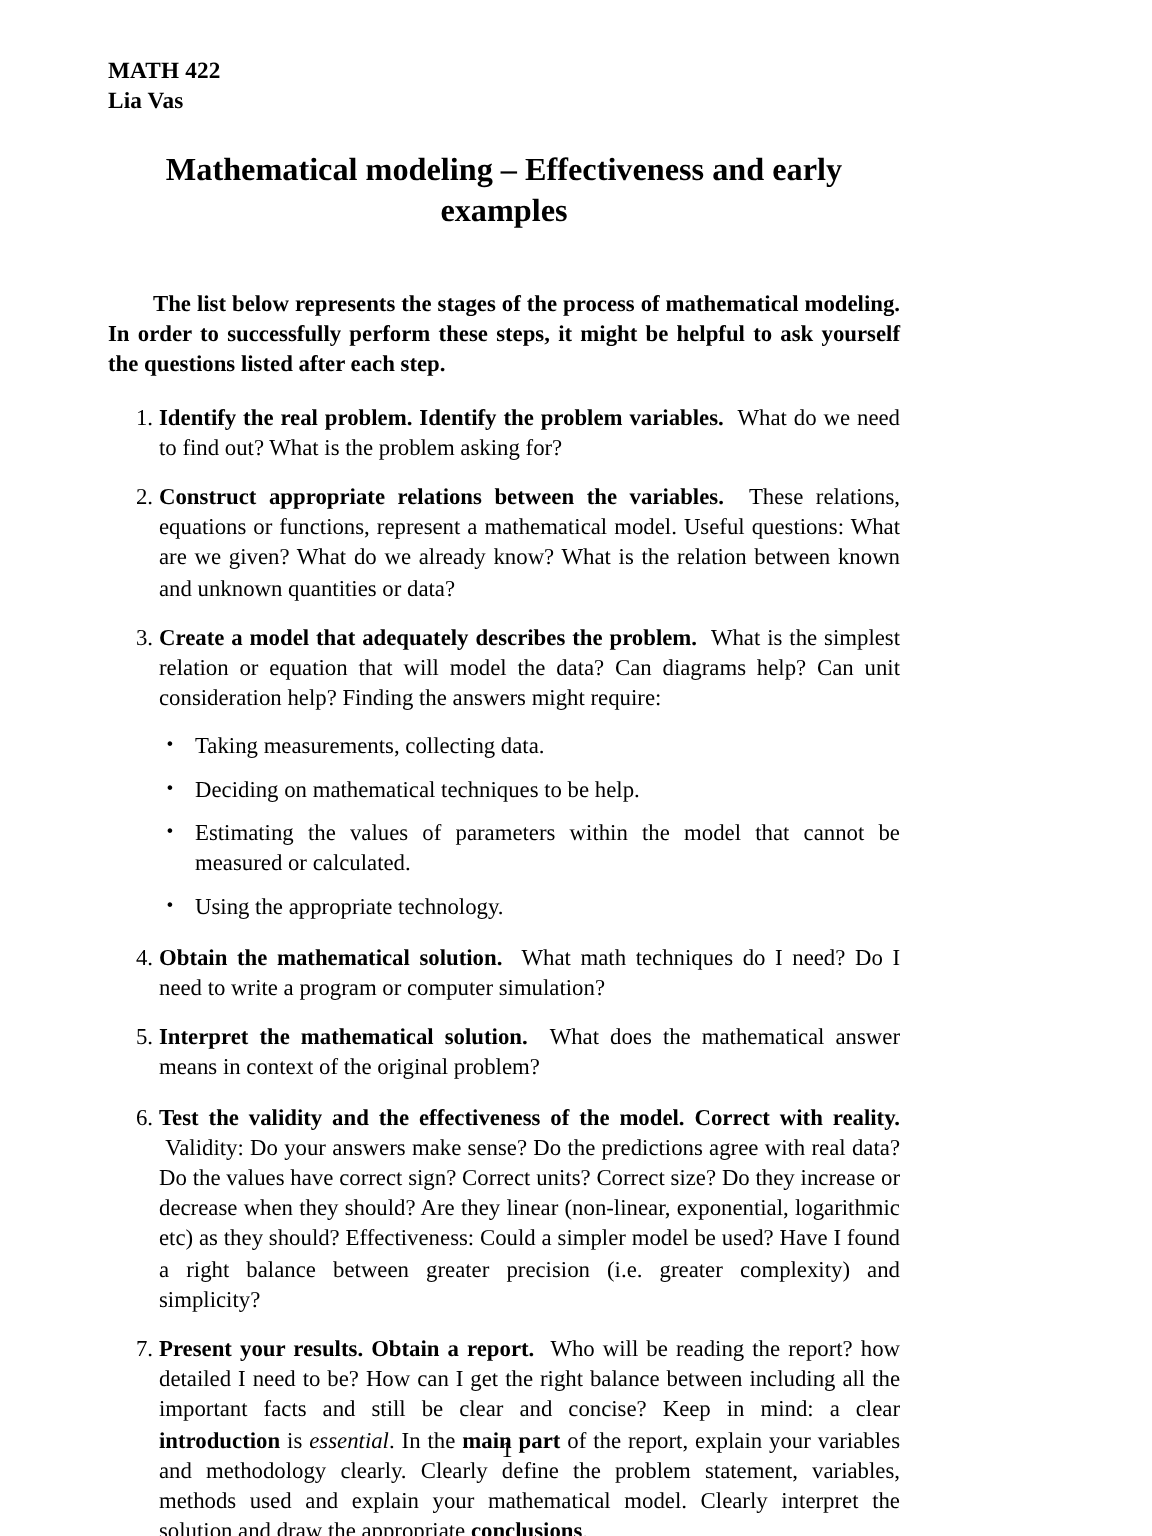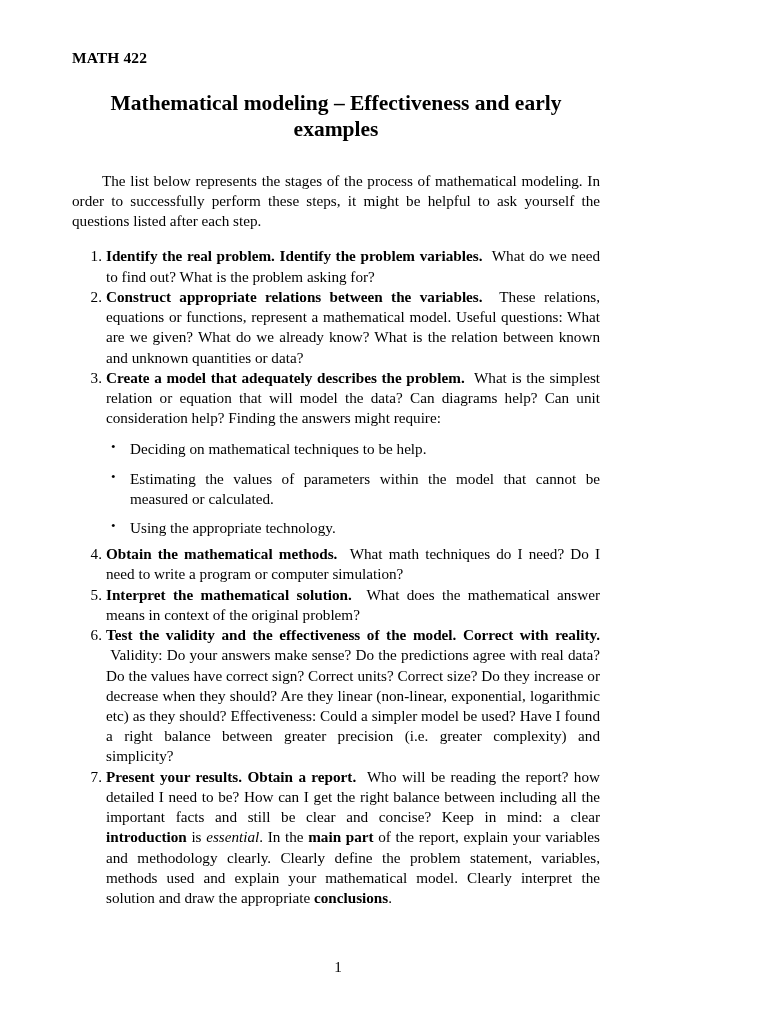--- a/index.html
+++ b/index.html
@@ -12,59 +12,61 @@
     height: 1024px;
     font-family: "Liberation Serif", "DejaVu Serif", serif;
     color: #000000;
     -webkit-font-smoothing: antialiased;
   }
   .page {
     position: relative;
     width: 676px;
     height: 1024px;
     box-sizing: border-box;
-    padding: 48px 76px 0 72px;
+    padding: 38px 76px 0 72px;
     background: #ffffff;
   }
   .course-header {
     font-weight: bold;
     font-size: 15.5px;
     line-height: 1.30;
     letter-spacing: 0.1px;
   }
   .course-header div {
     white-space: nowrap;
   }
   .doc-title {
     margin: 22px 0 0 0;
     text-align: center;
     font-weight: bold;
     font-size: 21.5px;
     line-height: 1.22;
     padding: 0 26px;
   }
   .intro {
-    margin-top: 28px;
+    margin-top: 40px;
     text-align: justify;
     text-justify: inter-word;
     font-size: 15.2px;
     line-height: 1.33;
     text-indent: 30px;
     hyphens: none;
+    font-weight: bold;
   }
   ol.steps {
     margin: 11px 0 0 0;
     padding: 0;
     list-style: none;
     counter-reset: stepnum;
   }
   ol.steps > li {
     position: relative;
     counter-increment: stepnum;
     padding-left: 34px;
+    margin-top: 13px;
     font-size: 15.2px;
     line-height: 1.33;
     text-align: justify;
     text-justify: inter-word;
     hyphens: none;
   }
   ol.steps > li:first-child {
     margin-top: 14px;
   }
   ol.steps > li::before {
@@ -122,20 +124,21 @@
     font-size: 15.2px;
   }
 </style>
 </head>
 <body>
 
 <div class="page">
 
   <div class="course-header">
     <div>MATH 422</div>
+    <div>Lia Vas</div>
   </div>
 
   <h1 class="doc-title">Mathematical modeling – Effectiveness and early examples</h1>
 
   <p class="intro">The list below represents the stages of the process of mathematical modeling. In order to successfully perform these steps, it might be helpful to ask yourself the questions listed after each step.</p>
 
   <ol class="steps">
 
     <li>
       <strong class="lead">Identify the real problem. Identify the problem variables.</strong>
@@ -144,28 +147,29 @@
 
     <li>
       <strong class="lead">Construct appropriate relations between the variables.</strong>
       <span class="lead-spacer">&nbsp;<span>These relations, equations or functions, represent a mathematical model. Useful questions: What are we given? What do we already know? What is the relation between known and unknown quantities or data?</span></span>
     </li>
 
     <li>
       <strong class="lead">Create a model that adequately describes the problem.</strong>
       <span class="lead-spacer">&nbsp;<span>What is the simplest relation or equation that will model the data? Can diagrams help? Can unit consideration help? Finding the answers might require:</span></span>
       <ul class="sub-bullets">
+        <li>Taking measurements, collecting data.</li>
         <li>Deciding on mathematical techniques to be help.</li>
         <li>Estimating the values of parameters within the model that cannot be measured or calculated.</li>
         <li>Using the appropriate technology.</li>
       </ul>
     </li>
 
     <li>
-      <strong class="lead">Obtain the mathematical methods.</strong>
+      <strong class="lead">Obtain the mathematical solution.</strong>
       <span class="lead-spacer">&nbsp;<span>What math techniques do I need? Do I need to write a program or computer simulation?</span></span>
     </li>
 
     <li>
       <strong class="lead">Interpret the mathematical solution.</strong>
       <span class="lead-spacer">&nbsp;<span>What does the mathematical answer means in context of the original problem?</span></span>
     </li>
 
     <li>
       <strong class="lead">Test the validity and the effectiveness of the model. Correct with reality.</strong>

